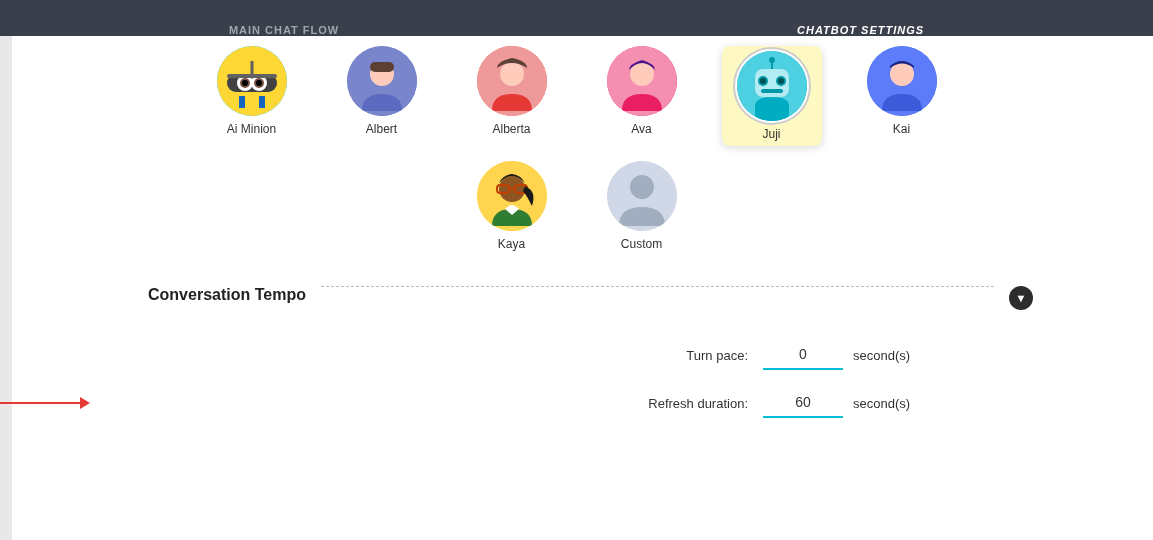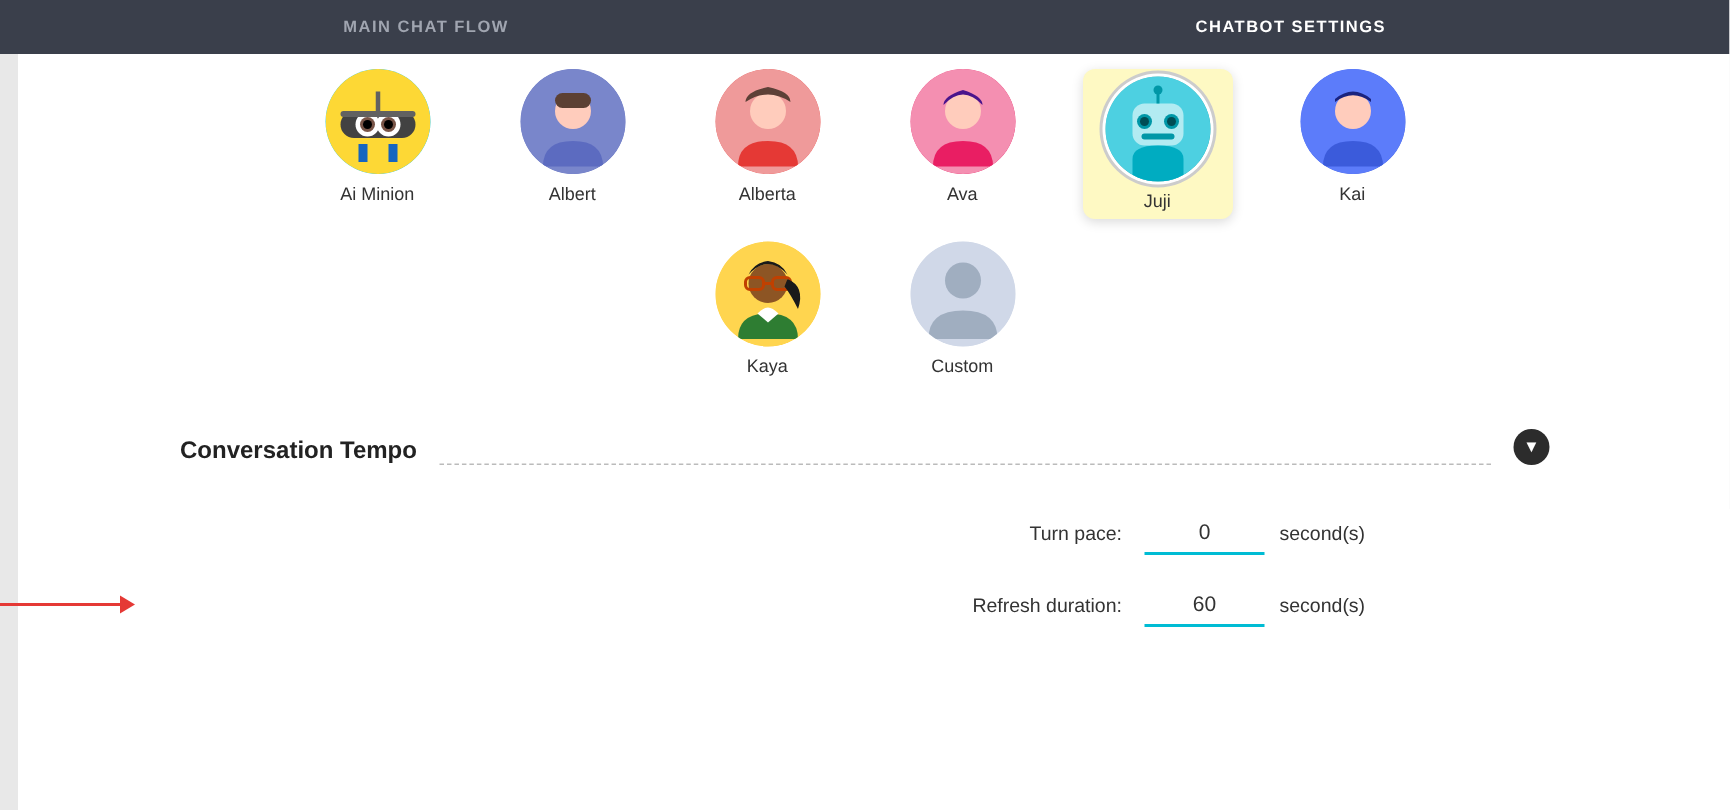--- a/index.html
+++ b/index.html
@@ -23,24 +23,25 @@
     }
     .nav-item {
       color: #a0a5b0;
       font-size: 11px;
       font-weight: 600;
       letter-spacing: 1px;
       cursor: pointer;
       padding: 0 20px;
       height: 100%;
       display: flex;
-      align-items: center;
+      align-items: flex-end;
     }
     .nav-item.active {
       color: #ffffff;
+      font-style: italic;
     }
 
     
     .main-content {
       background: #fff;
       width: 100%;
       height: calc(540px - 36px);
       display: flex;
       flex-direction: column;
       padding: 0 120px;
@@ -113,23 +114,24 @@
     }
 
     
     .tempo-section {
       margin-top: 20px;
       width: 100%;
     }
 
     .tempo-header {
       display: flex;
-      align-items: flex-end;
+      align-items: flex-start;
       gap: 15px;
       margin-bottom: 30px;
+      margin-left: 28px;
     }
 
     .tempo-title {
       font-size: 16px;
       font-weight: 700;
       color: #222;
       white-space: nowrap;
     }
 
     .tempo-divider {

